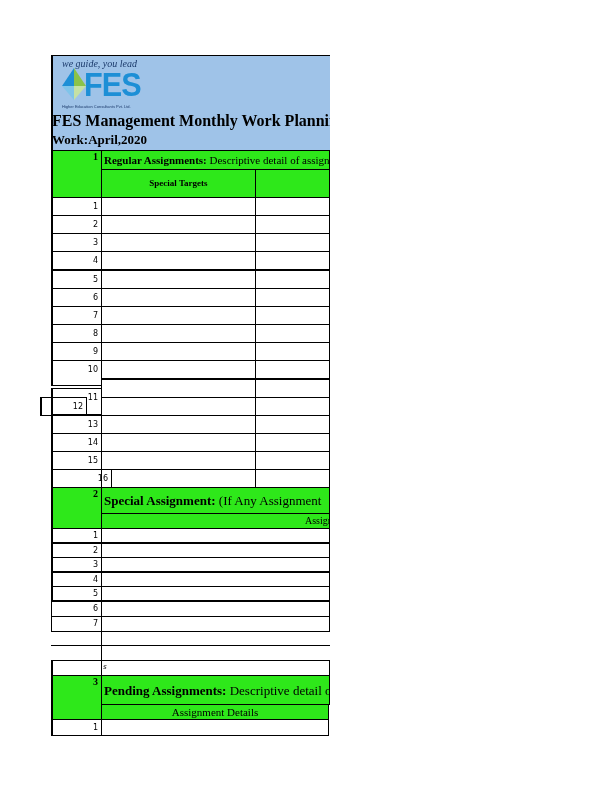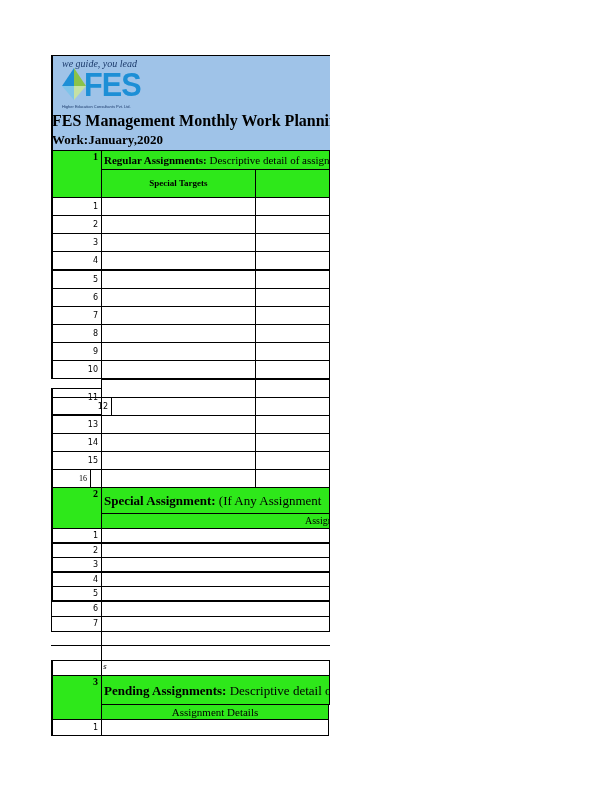--- a/index.html
+++ b/index.html
@@ -24,21 +24,21 @@
 <div class="abs tagline">we guide, you lead</div>
 <svg class="abs" style="left:62px;top:68px;" width="24" height="32">
   <polygon points="12,0 24,18 12,18" fill="#8bc34a"></polygon>
   <polygon points="12,0 0,18 12,18" fill="#1d8fd6"></polygon>
   <polygon points="0,18 12,18 12,32" fill="#7fc4ea"></polygon>
   <polygon points="24,18 12,18 12,32" fill="#c5e1a5"></polygon>
 </svg>
 <div class="abs logo-word">FES</div>
 <div class="abs logo-sub">Higher Education Consultants Pvt. Ltd.</div>
 <div class="abs title">FES Management Monthly Work Planning</div>
-<div class="abs month"><span>Work:</span><span>January,2020</span></div>
+<div class="abs month"><span>Work:</span><span>April,2020</span></div>
 
 <div class="abs green cell" style="left:51px;top:150px;width:51px;height:48px;border-left:2px solid #000;">
   <div class="sec-num">1</div>
 </div>
 <div class="abs green cell sec-title" style="left:101px;top:150px;width:229px;height:20px;font-size:11px;padding:3px 2px;">
   <b>Regular Assignments:</b><span> Descriptive detail of assignments</span>
 </div>
 <div class="abs green cell" style="left:101px;top:169px;width:155px;height:29px;font-size:9px;font-weight:bold;text-align:center;line-height:27px;">Special Targets</div>
 <div class="abs green cell" style="left:255px;top:169px;width:75px;height:29px;"></div>
 
@@ -90,39 +90,39 @@
 <div class="abs cell" style="left:255px;top:287.75px;width:75px;height:19px;"></div>
 <div class="abs cell numcell" style="left:51px;top:305.9px;width:51px;height:19px;border-left:2px solid #000;">7</div>
 <div class="abs cell" style="left:101px;top:305.9px;width:155px;height:19px;"></div>
 <div class="abs cell" style="left:255px;top:305.9px;width:75px;height:19px;"></div>
 <div class="abs cell numcell" style="left:51px;top:324.04999999999995px;width:51px;height:19px;border-left:2px solid #000;">8</div>
 <div class="abs cell" style="left:101px;top:324.04999999999995px;width:155px;height:19px;"></div>
 <div class="abs cell" style="left:255px;top:324.04999999999995px;width:75px;height:19px;"></div>
 <div class="abs cell numcell" style="left:51px;top:342.2px;width:51px;height:19px;border-left:2px solid #000;">9</div>
 <div class="abs cell" style="left:101px;top:342.2px;width:155px;height:19px;"></div>
 <div class="abs cell" style="left:255px;top:342.2px;width:75px;height:19px;"></div>
-<div class="abs cell numcell" style="left:51px;top:360.35px;width:51px;height:19px;border-left:2px solid #000;">10</div>
+<div class="abs cell numcell" style="left:51px;top:360.35px;width:51px;height:26px;border-left:2px solid #000;">10</div>
 <div class="abs cell" style="left:101px;top:360.35px;width:155px;height:19px;"></div>
 <div class="abs cell" style="left:255px;top:360.35px;width:75px;height:19px;"></div>
 <div class="abs cell numcell" style="left:51px;top:388px;width:51px;height:27px;border-left:2px solid #000;">11</div>
 <div class="abs cell" style="left:101px;top:378.5px;width:155px;height:19px;"></div>
 <div class="abs cell" style="left:255px;top:378.5px;width:75px;height:19px;"></div>
-<div class="abs cell numcell" style="left:51px;top:396.65px;width:61px;height:19px;border-left:2px solid #000;">12</div>
+<div class="abs cell numcell" style="left:40px;top:396.65px;width:47px;height:19px;border-left:2px solid #000;">12</div>
 <div class="abs cell" style="left:101px;top:396.65px;width:155px;height:19px;"></div>
 <div class="abs cell" style="left:255px;top:396.65px;width:75px;height:19px;"></div>
 <div class="abs cell numcell" style="left:51px;top:414.79999999999995px;width:51px;height:19px;border-left:2px solid #000;">13</div>
 <div class="abs cell" style="left:101px;top:414.79999999999995px;width:155px;height:19px;"></div>
 <div class="abs cell" style="left:255px;top:414.79999999999995px;width:75px;height:19px;"></div>
 <div class="abs cell numcell" style="left:51px;top:432.95px;width:51px;height:19px;border-left:2px solid #000;">14</div>
 <div class="abs cell" style="left:101px;top:432.95px;width:155px;height:19px;"></div>
 <div class="abs cell" style="left:255px;top:432.95px;width:75px;height:19px;"></div>
 <div class="abs cell numcell" style="left:51px;top:451.09999999999997px;width:51px;height:19px;border-left:2px solid #000;">15</div>
 <div class="abs cell" style="left:101px;top:451.09999999999997px;width:155px;height:19px;"></div>
 <div class="abs cell" style="left:255px;top:451.09999999999997px;width:75px;height:19px;"></div>
-<div class="abs cell numcell" style="left:51px;top:469.25px;width:40px;height:19px;border-left:2px solid #000;font-family:Liberation Serif, serif;">16</div>
+<div class="abs cell numcell" style="left:51px;top:469.25px;width:61px;height:19px;border-left:2px solid #000;">16</div>
 <div class="abs cell" style="left:101px;top:469.25px;width:155px;height:19px;"></div>
 <div class="abs cell" style="left:255px;top:469.25px;width:75px;height:19px;"></div>
 <div class="abs cell numcell" style="left:51px;top:528px;width:51px;height:15px;line-height:13px;border-left:2px solid #000;">1</div>
 <div class="abs cell" style="left:101px;top:528px;width:229px;height:15px;"></div>
 <div class="abs cell numcell" style="left:51px;top:542.6px;width:51px;height:15px;line-height:13px;border-left:2px solid #000;">2</div>
 <div class="abs cell" style="left:101px;top:542.6px;width:229px;height:15px;"></div>
 <div class="abs cell numcell" style="left:51px;top:557.2px;width:51px;height:15px;line-height:13px;border-left:2px solid #000;">3</div>
 <div class="abs cell" style="left:101px;top:557.2px;width:229px;height:15px;"></div>
 <div class="abs cell numcell" style="left:51px;top:571.8px;width:51px;height:15px;line-height:13px;border-left:2px solid #000;">4</div>
 <div class="abs cell" style="left:101px;top:571.8px;width:229px;height:15px;"></div>

